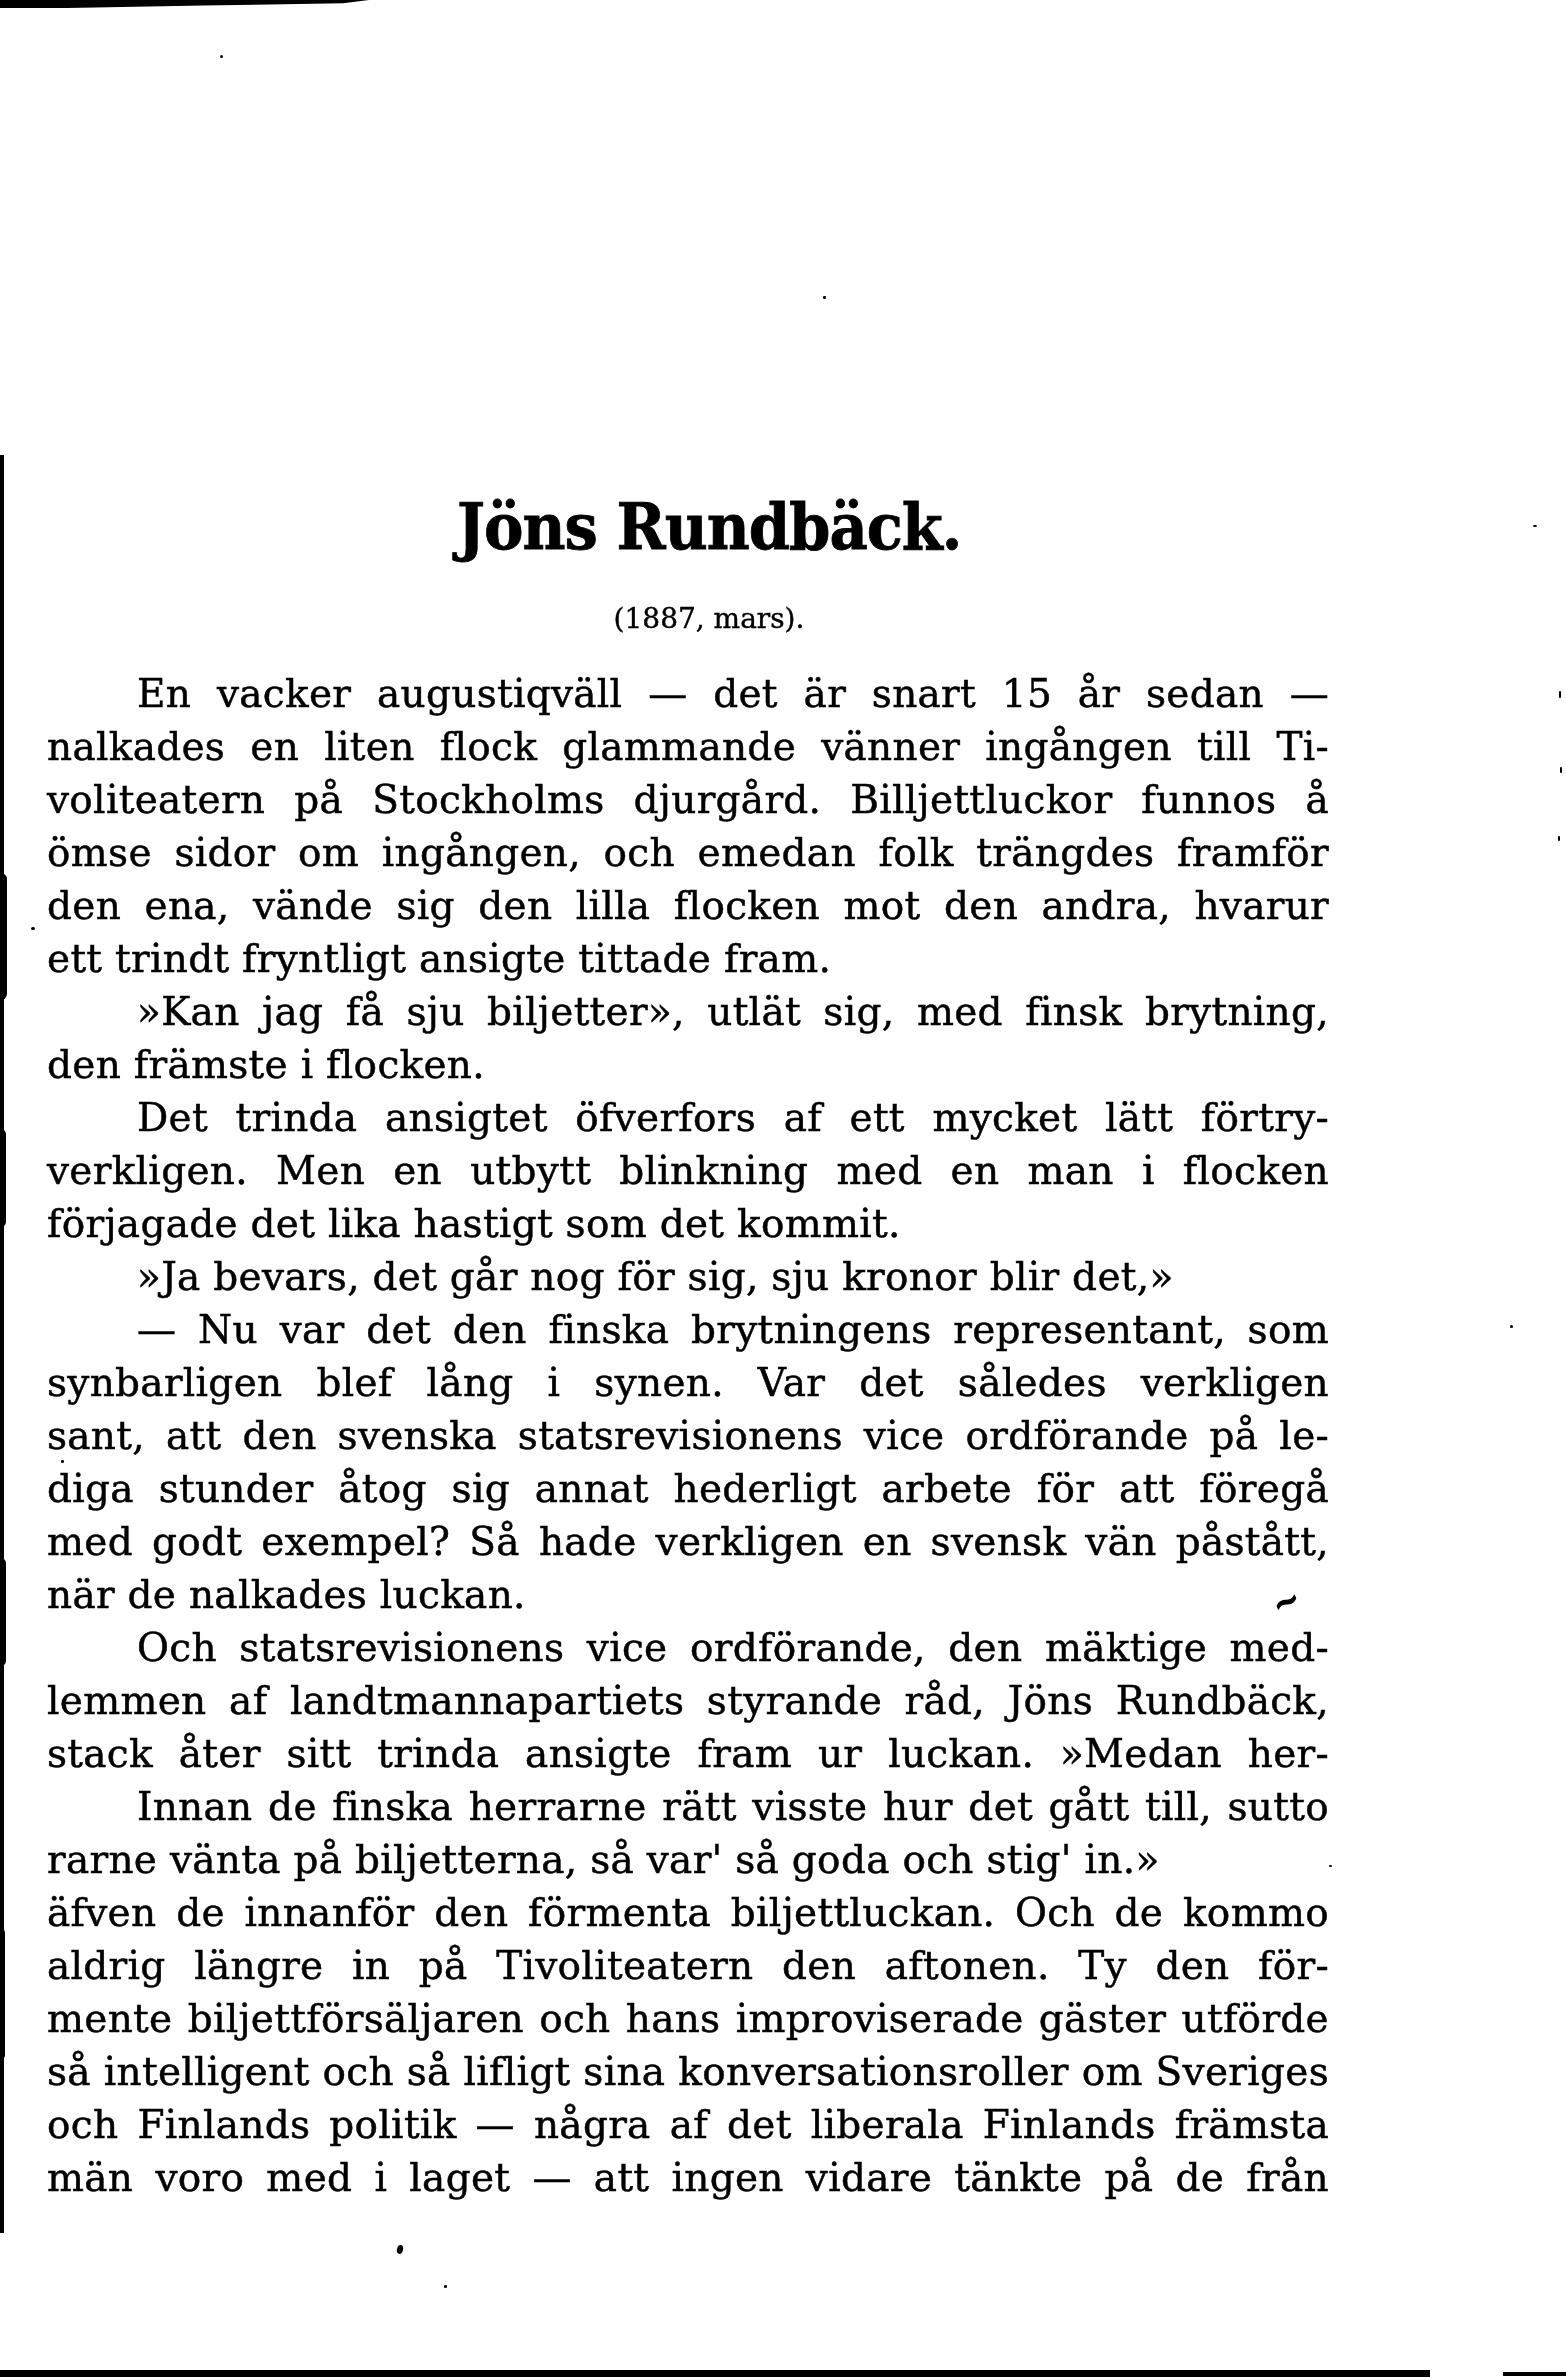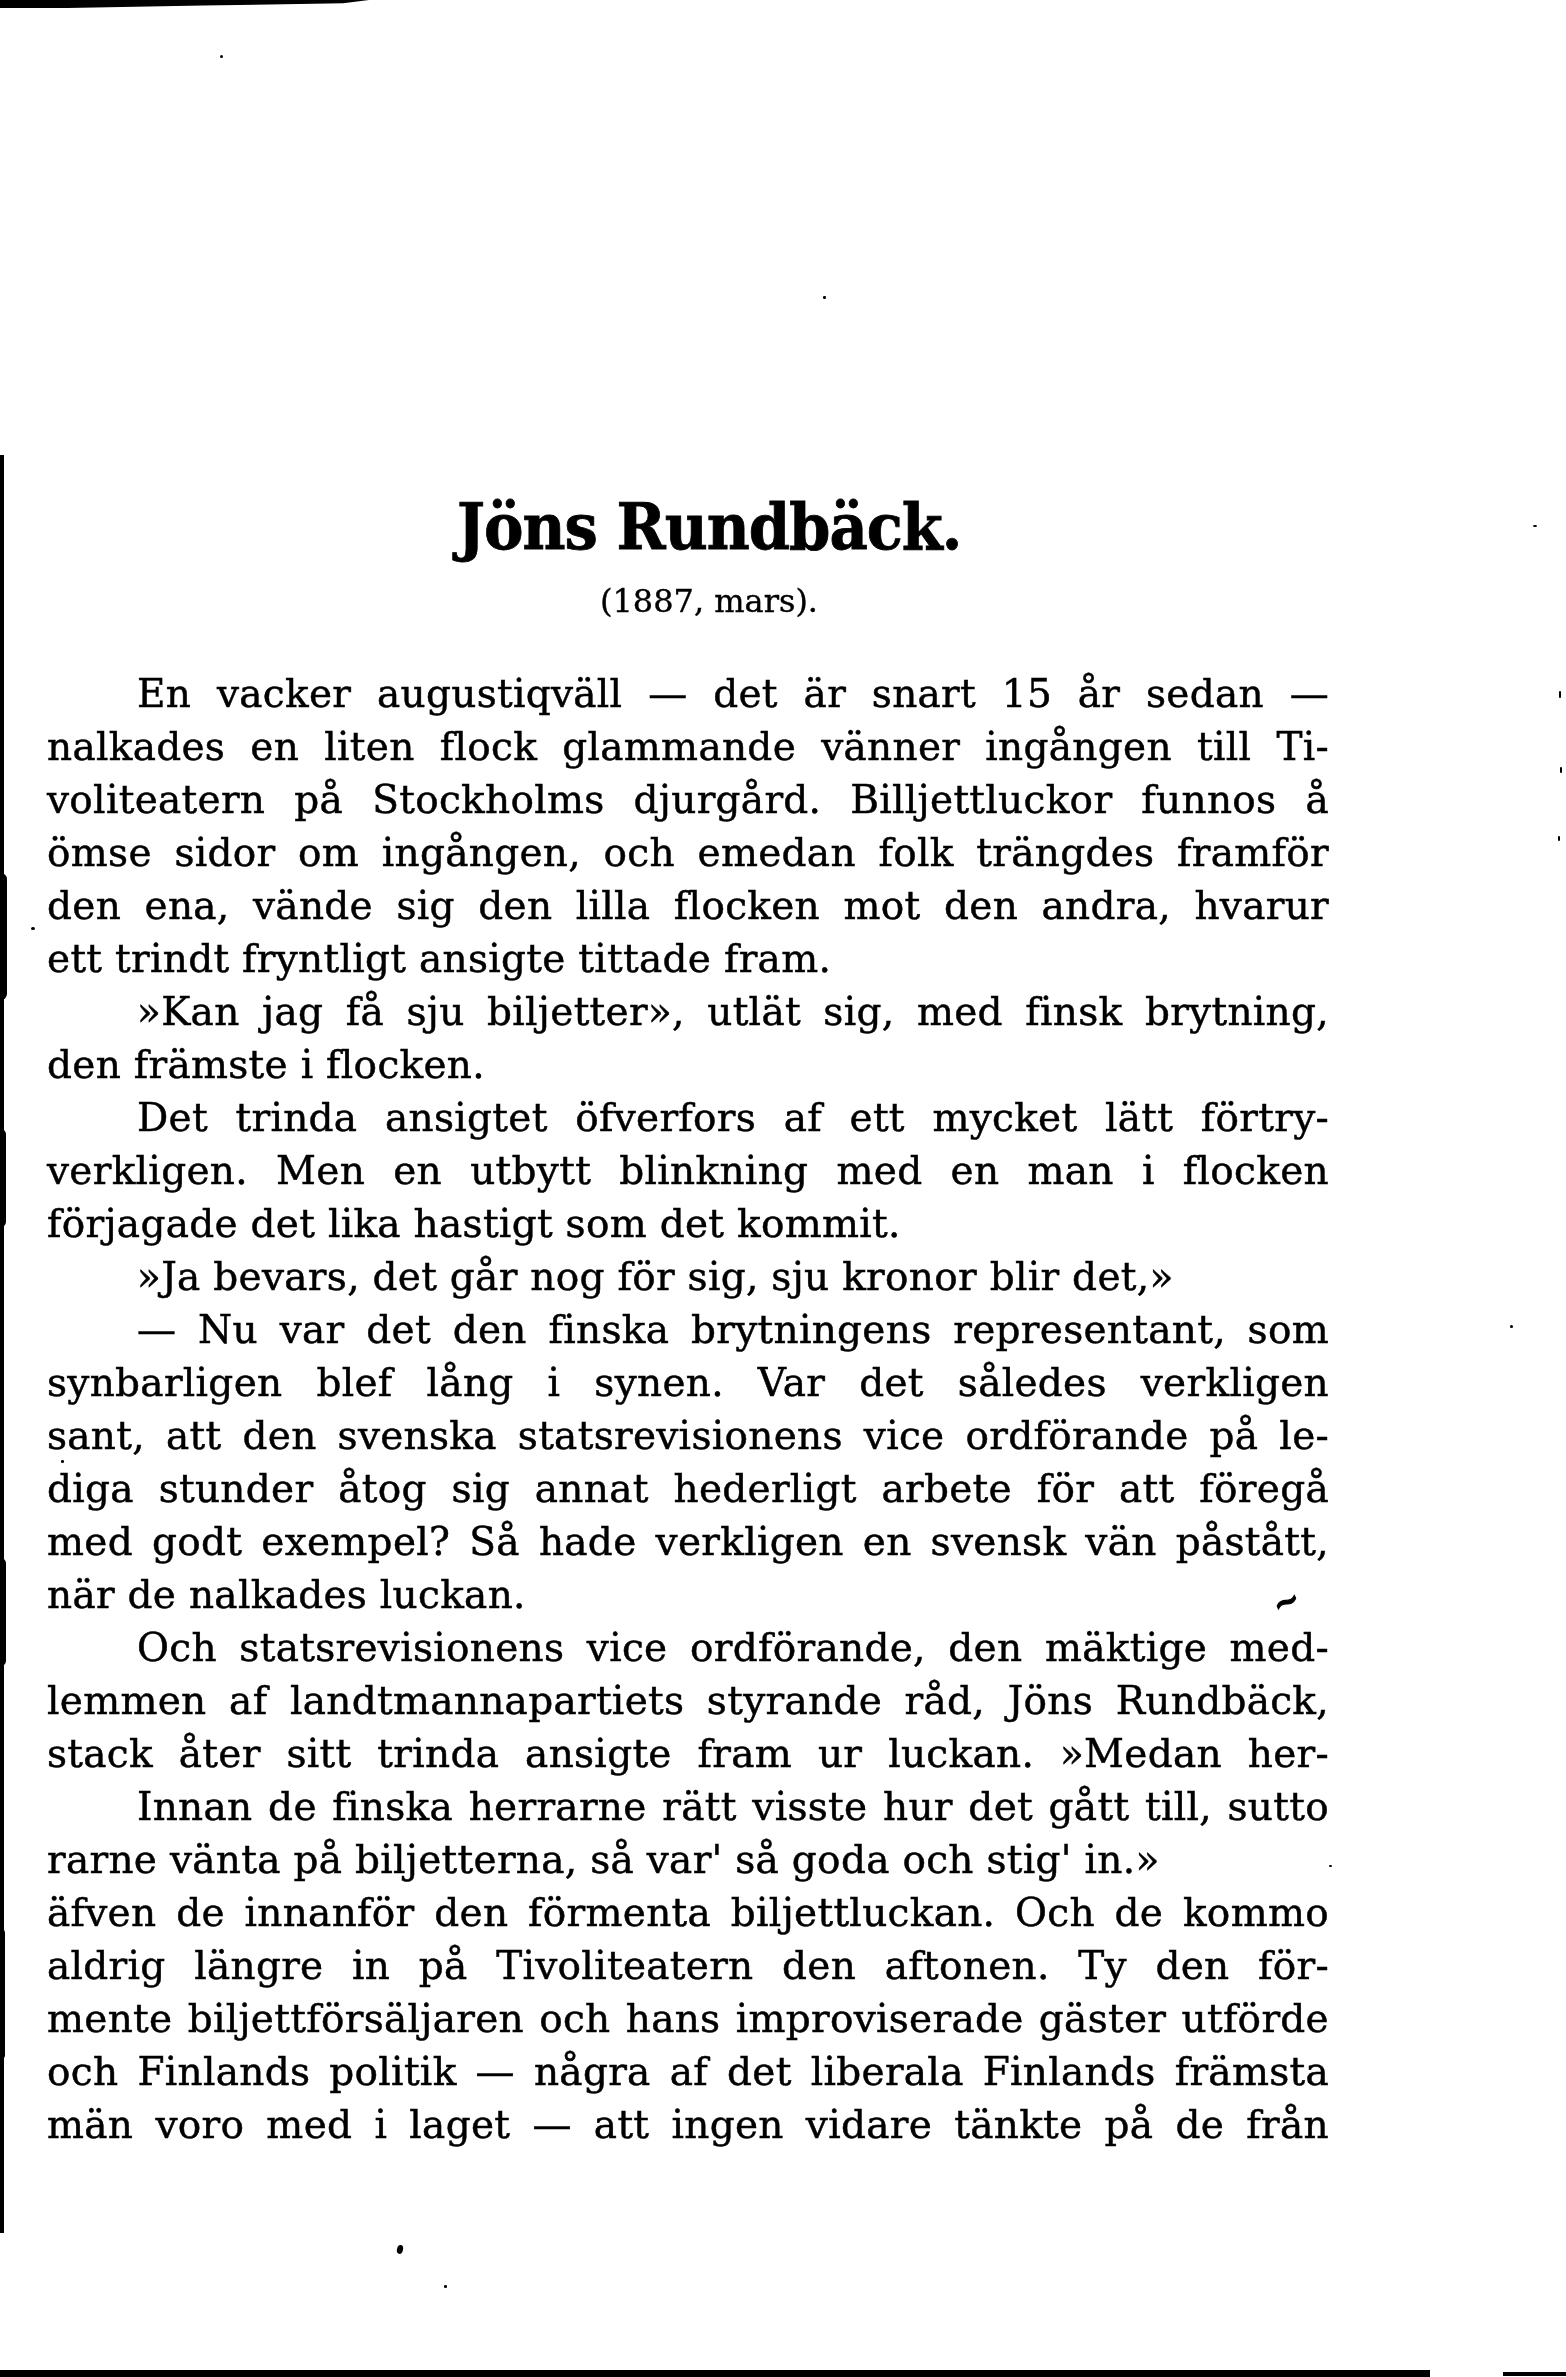--- a/index.html
+++ b/index.html
@@ -31,22 +31,22 @@
     font-size: 63px;
     line-height: 74px;
     letter-spacing: -1.1px;
     -webkit-text-stroke: 0.8px currentColor;
   }
   .title-inner {
     display: inline-block;
     transform: scaleX(0.94);
   }
   .dateline {
-    margin-top: 18px;
-    font-size: 32px;
+    margin-top: 35px;
+    font-size: 28px;
     line-height: 39px;
     -webkit-text-stroke: 0.4px currentColor;
   }
 
   
   .bodytext {
     position: absolute;
     left: 47px;
     top: 667px;
     width: 1282px;
@@ -159,18 +159,19 @@
       <div class="line">med godt exempel? Så hade verkligen en svensk vän påstått,</div>
       <div class="line last">när de nalkades luckan.</div>
       <div class="line indent">Och statsrevisionens vice ordförande, den mäktige med-</div>
       <div class="line">lemmen af landtmannapartiets styrande råd, Jöns Rundbäck,</div>
       <div class="line">stack åter sitt trinda ansigte fram ur luckan. »Medan her-</div>
       <div class="line indent">Innan de finska herrarne rätt visste hur det gått till, sutto</div>
       <div class="line last">rarne vänta på biljetterna, så var' så goda och stig' in.»</div>
       <div class="line">äfven de innanför den förmenta biljettluckan. Och de kommo</div>
       <div class="line">aldrig längre in på Tivoliteatern den aftonen. Ty den för-</div>
       <div class="line">mente biljettförsäljaren och hans improviserade gäster utförde</div>
+      <div class="line">så intelligent och så lifligt sina konversationsroller om Sveriges</div>
       <div class="line">och Finlands politik — några af det liberala Finlands främsta</div>
       <div class="line">män voro med i laget — att ingen vidare tänkte på de från</div>
     </div>
 
 </div>
 
 
 </body></html>

